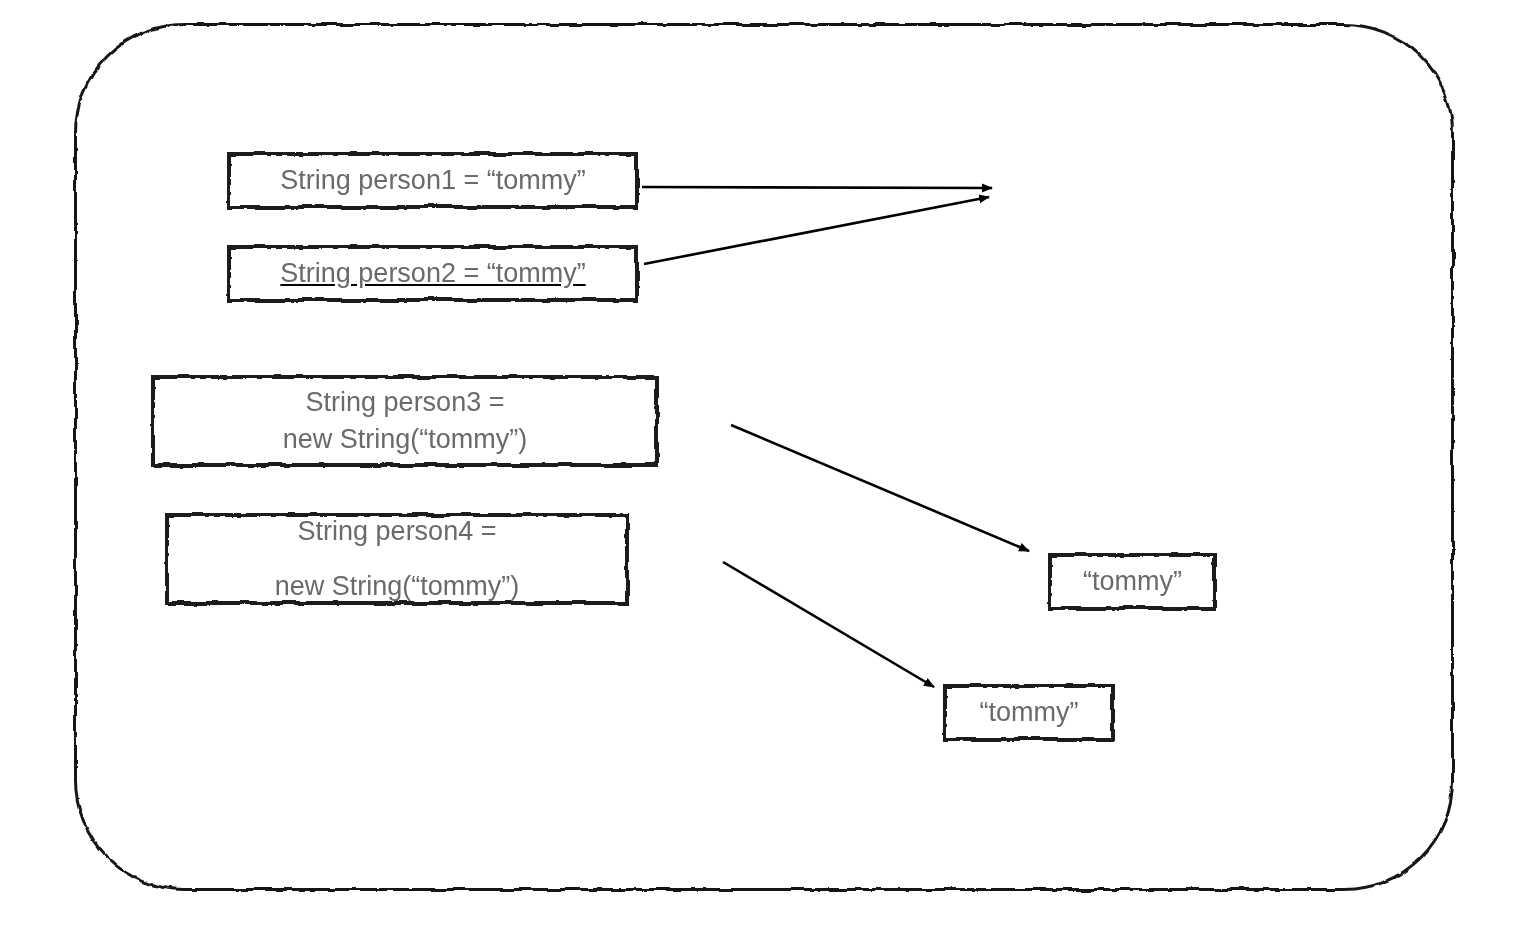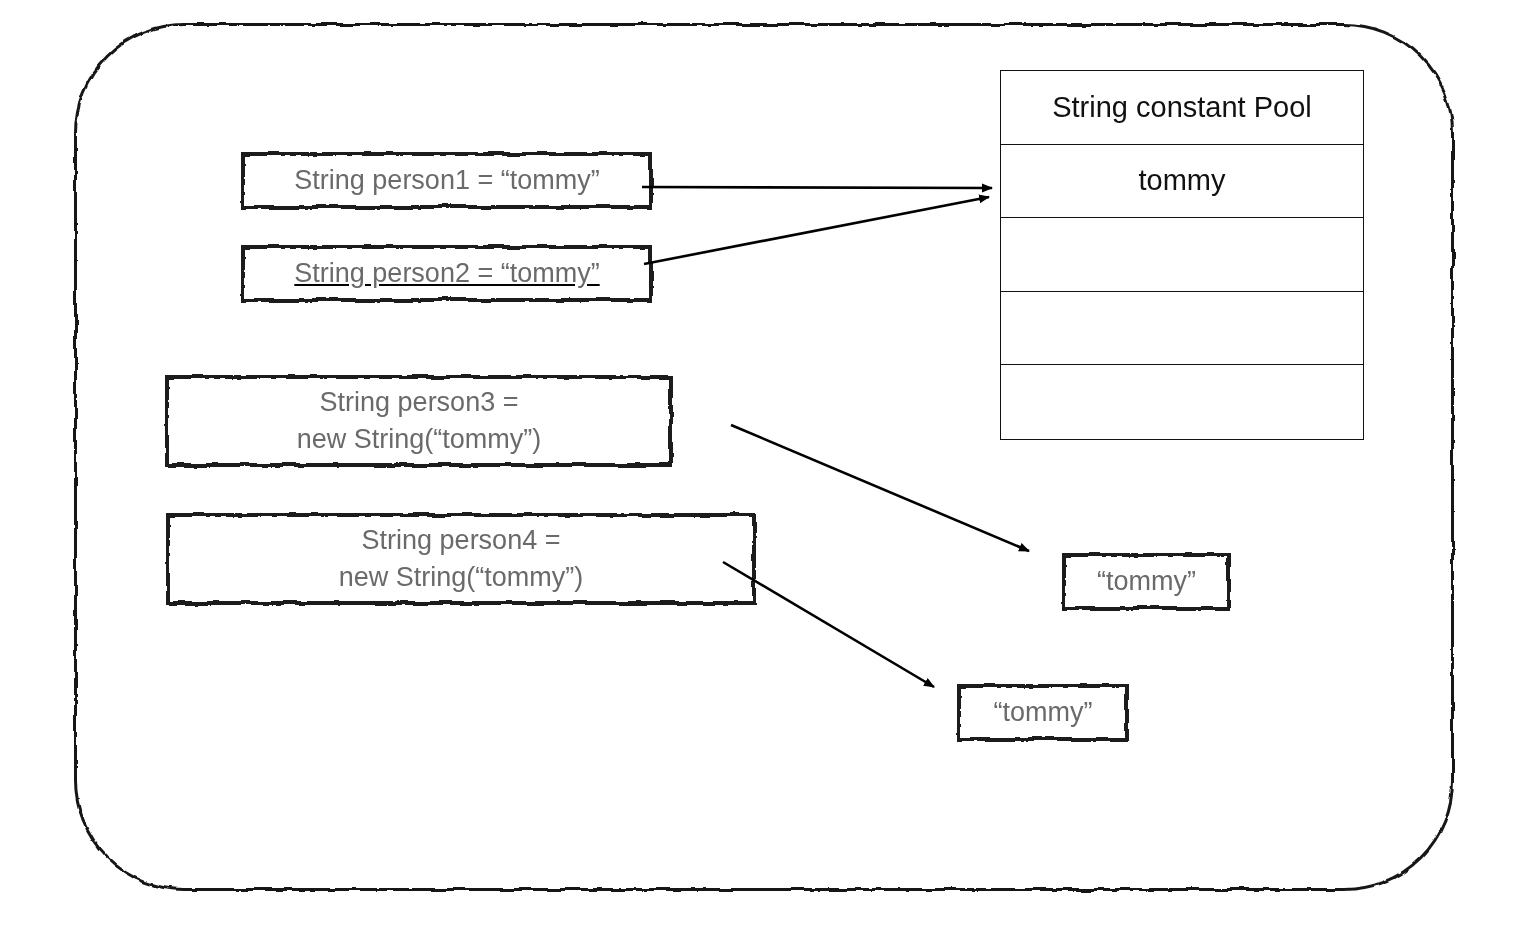--- a/index.html
+++ b/index.html
@@ -31,21 +31,20 @@
     filter: url(#roughen);
   }
   
   .sbox {
     position: absolute;
     display: flex;
     flex-direction: column;
     align-items: center;
     justify-content: center;
     text-align: center;
-    margin-left: 14px;
   }
   .sborder {
     position: absolute;
     inset: 0;
     border: 4px solid #1b1b1b;
     filter: url(#roughen);
   }
   .slabel {
     position: relative;
     color: #6a6a6a;
@@ -109,33 +108,26 @@
     <div class="sborder"></div>
     <span class="slabel">String person2 = “tommy”</span>
   </div>
 
   <div class="sbox" style="left:151px; top:375px; width:508px; height:92px;">
     <div class="sborder"></div>
     <span class="slabel">String person3 =</span>
     <span class="slabel">new String(“tommy”)</span>
   </div>
 
-  <div class="sbox" style="left:152px; top:513px; width:590px; height:92px;">
+  <div class="sbox" style="left:165px; top:513px; width:464px; height:92px;justify-content:space-between;">
     <div class="sborder"></div>
     <span class="slabel">String person4 =</span>
     <span class="slabel">new String(“tommy”)</span>
   </div>
 
-  <div class="pool">
-    <div class="pool-row" style="font-size:29px;">String constant Pool</div>
-    <div class="pool-row">tommy</div>
-    <div class="pool-row"></div>
-    <div class="pool-row"></div>
-    <div class="pool-row"></div>
-  </div>
 
   <div class="sbox" style="left:1048px; top:553px; width:169px; height:57px;">
     <div class="sborder"></div>
     <span class="slabel">“tommy”</span>
   </div>
 
   <div class="sbox" style="left:943px; top:684px; width:172px; height:57px;">
     <div class="sborder"></div>
     <span class="slabel">“tommy”</span>
   </div>

